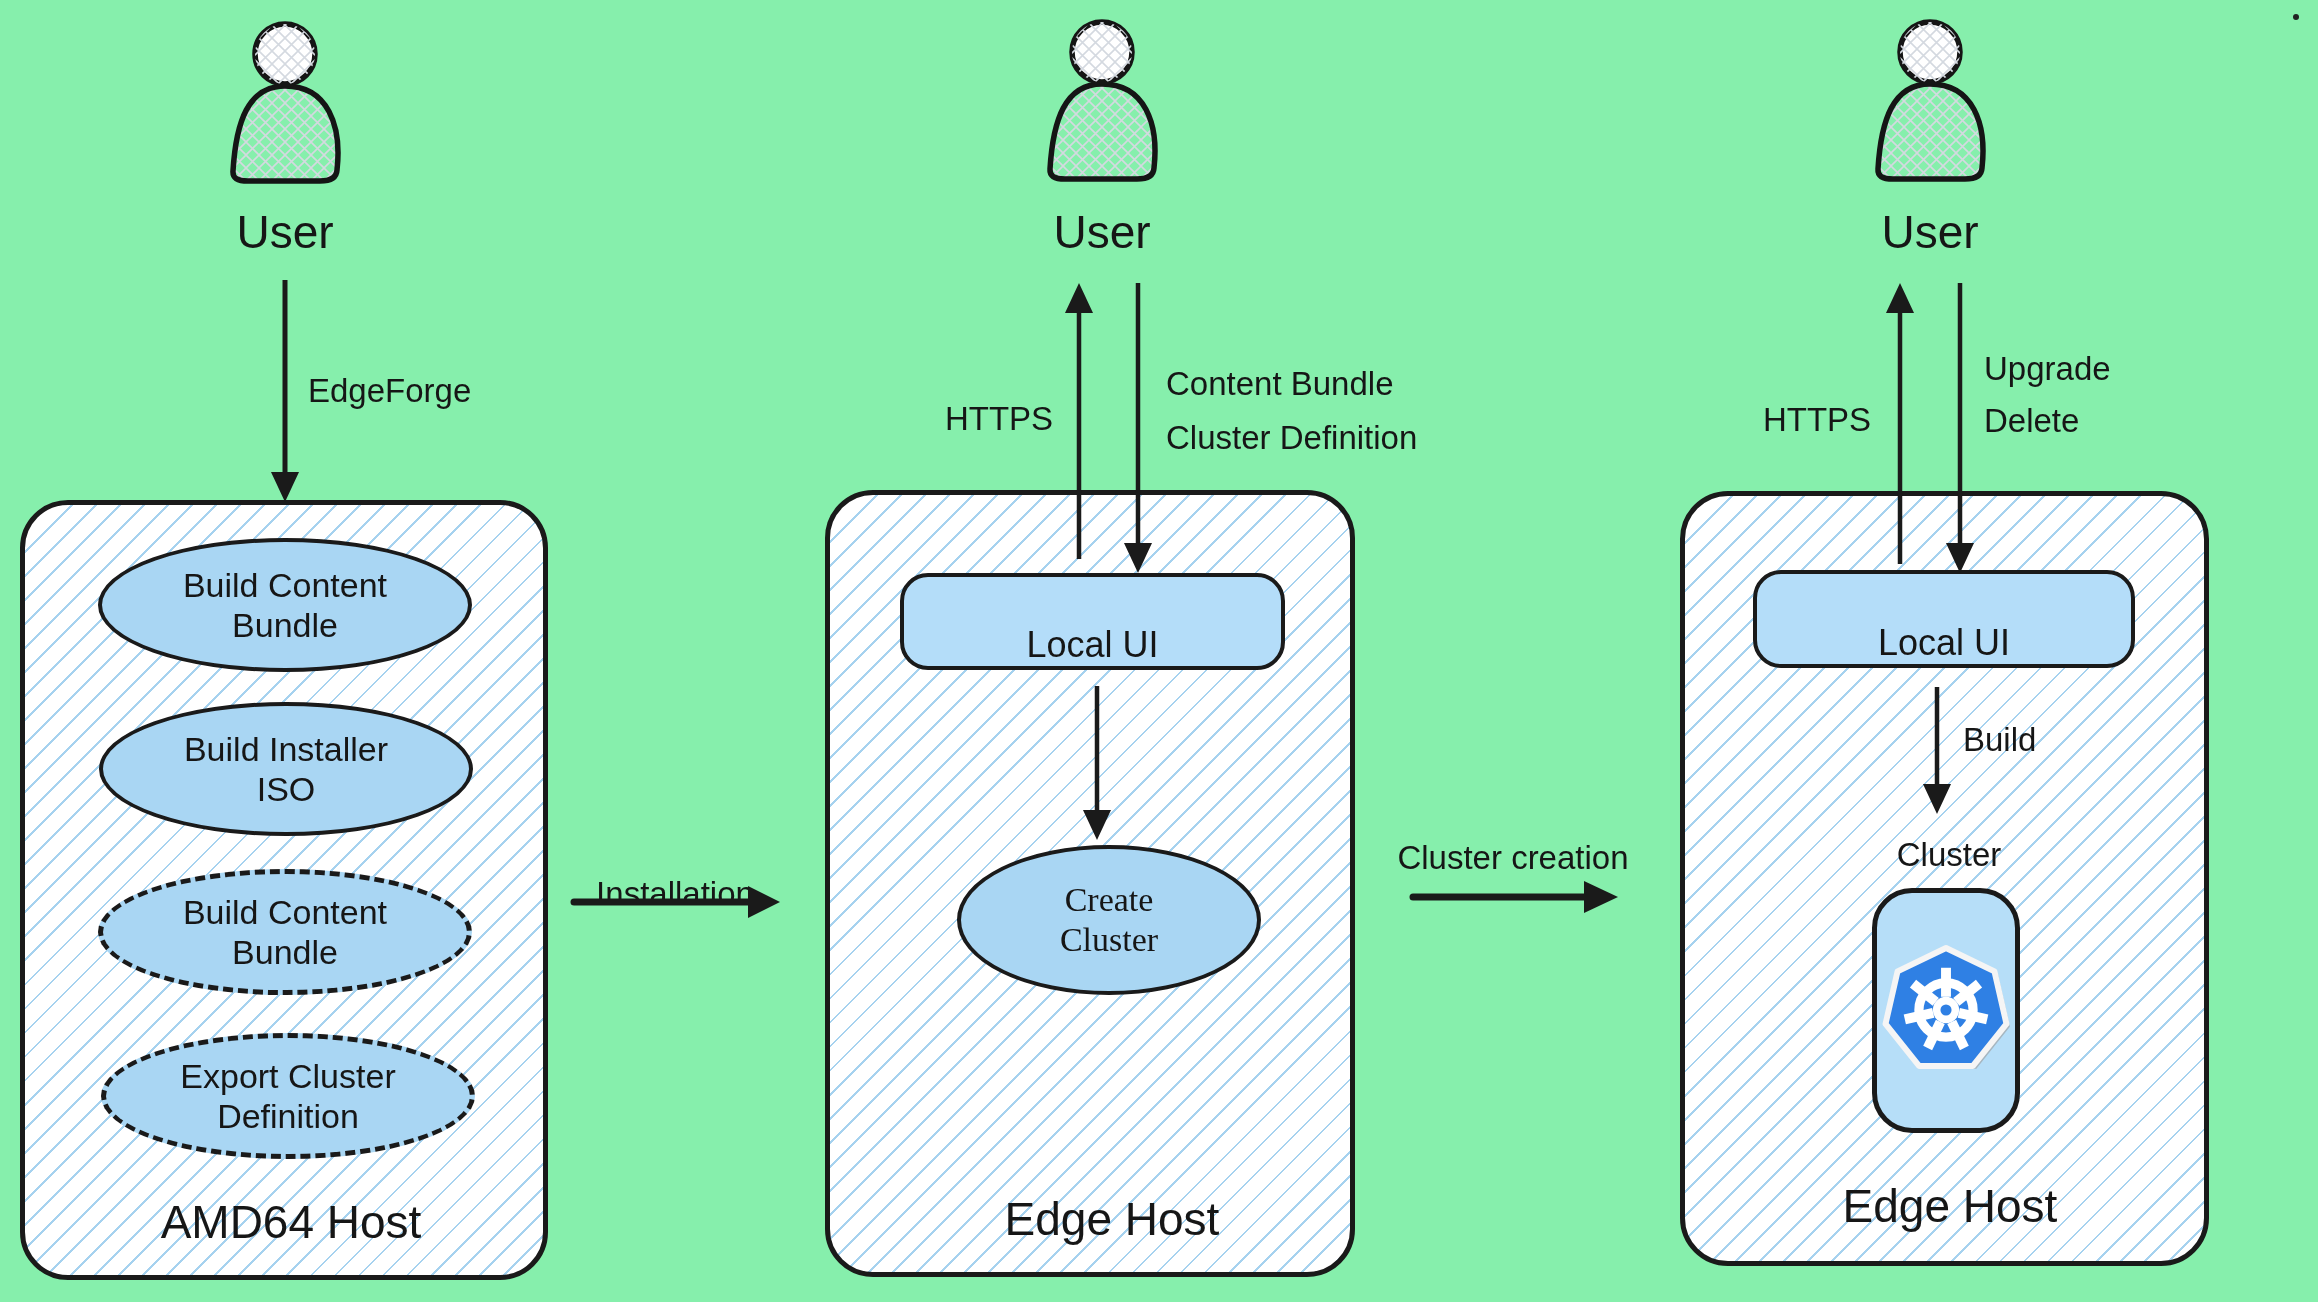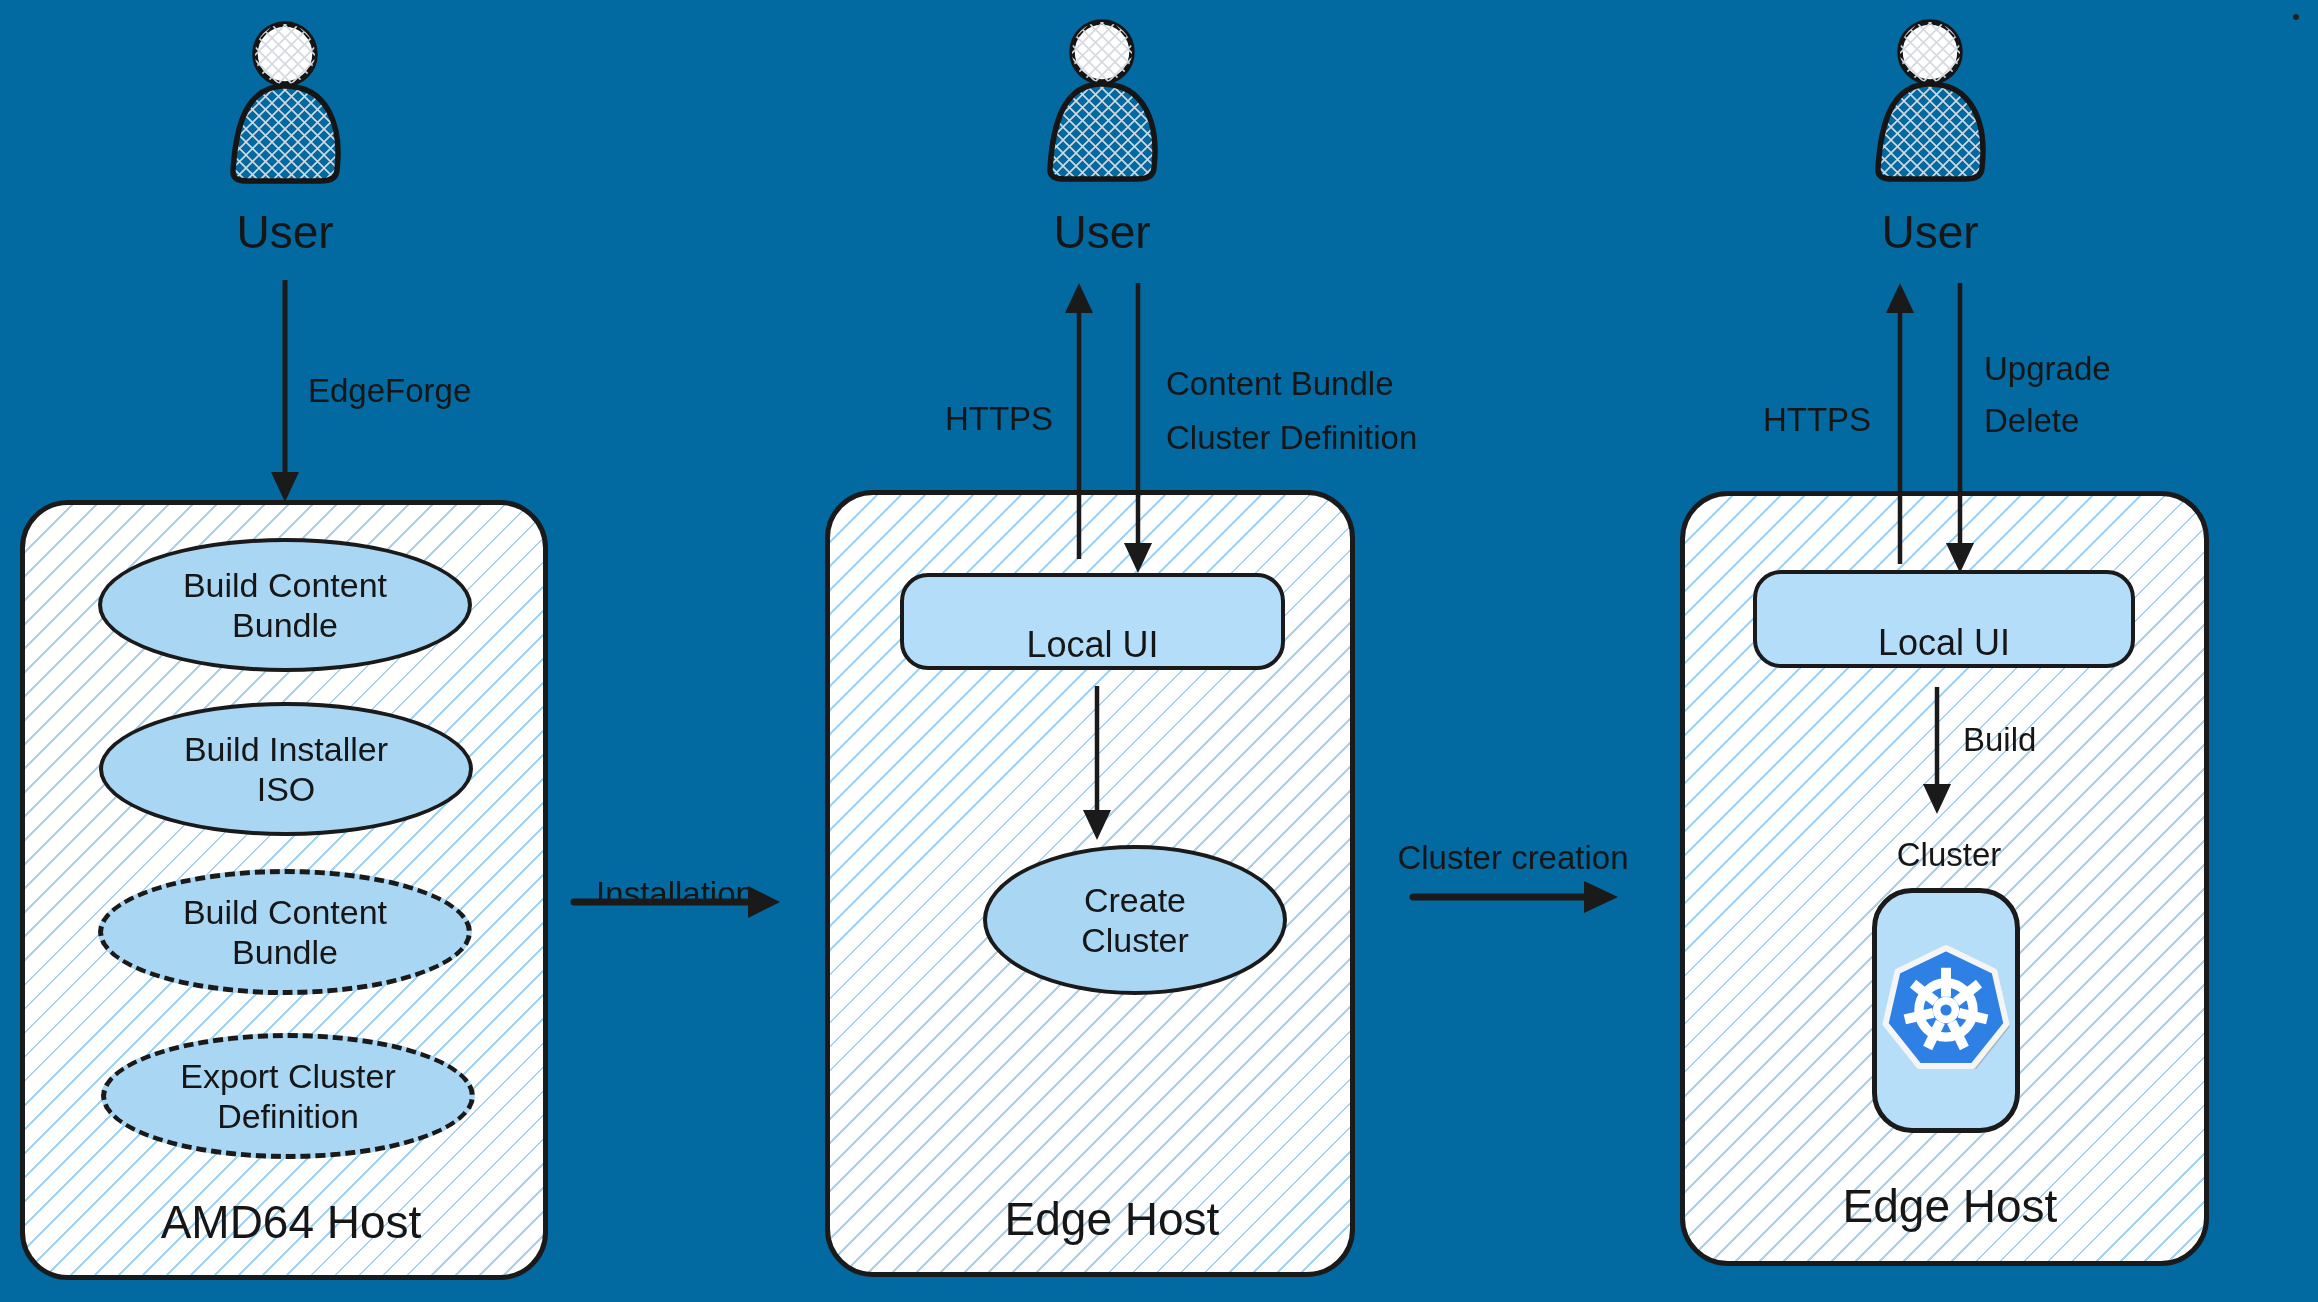--- a/index.html
+++ b/index.html
@@ -1,19 +1,19 @@
 <!DOCTYPE html>
 <html><head>
 <meta charset="utf-8">
 <style>
   html,body{margin:0;padding:0;background:#ffffff;}
   .canvas{
     position:relative;
     width:2318px;height:1302px;
-    background:#0369a1;
+    background:#86efac;
     font-family:"Liberation Sans", sans-serif;
     color:#161616;
     overflow:hidden;
   }
   .abs{position:absolute;}
   .txt{position:absolute;white-space:nowrap;color:#161616;}
   .lbl{font-size:33px;line-height:38px;}
   .title{font-size:46px;line-height:54px;}
   .center{text-align:center;}
   
@@ -122,21 +122,21 @@
   <div class="txt title center" style="left:1002px;top:205px;width:200px;">User</div>
 
   <div class="txt lbl center" style="left:919px;top:400px;width:160px;">HTTPS</div>
   <div class="txt lbl" style="left:1166px;top:365px;">Content Bundle</div>
   <div class="txt lbl" style="left:1166px;top:419px;">Cluster Definition</div>
 
   <div class="uibox" style="left:900px;top:573px;width:385px;height:97px;">
     <span>Local UI</span>
   </div>
 
-  <div class="node-ellipse" style="left:983px;top:845px;width:304px;height:150px;">
+  <div class="node-ellipse" style="left:957px;top:845px;width:304px;height:150px;font-family:Liberation Serif, serif;">
     <div class="inner" style="max-width:160px">Create Cluster</div>
   </div>
 
   <div class="host-title" style="left:912px;top:1192px;width:400px;">Edge Host</div>
 
   <svg class="abs" style="left:1865px;top:10px;" width="130" height="180" viewBox="0 0 130 180">
     <path d="M 65 74 C 108 74 122 114 117 158 C 116.5 166 110 169 100 169 L 28 169
              C 17 169 12.5 166 13 159 C 16 110 28 74 65 74 Z" fill="url(#xhatch)" stroke="#151515" stroke-width="5.5" stroke-linejoin="round"></path>
     <circle cx="65" cy="42" r="30" fill="#ffffff" stroke="#151515" stroke-width="5.5"></circle>
     <circle cx="65" cy="42" r="30" fill="url(#xhatch)" stroke="none"></circle>

